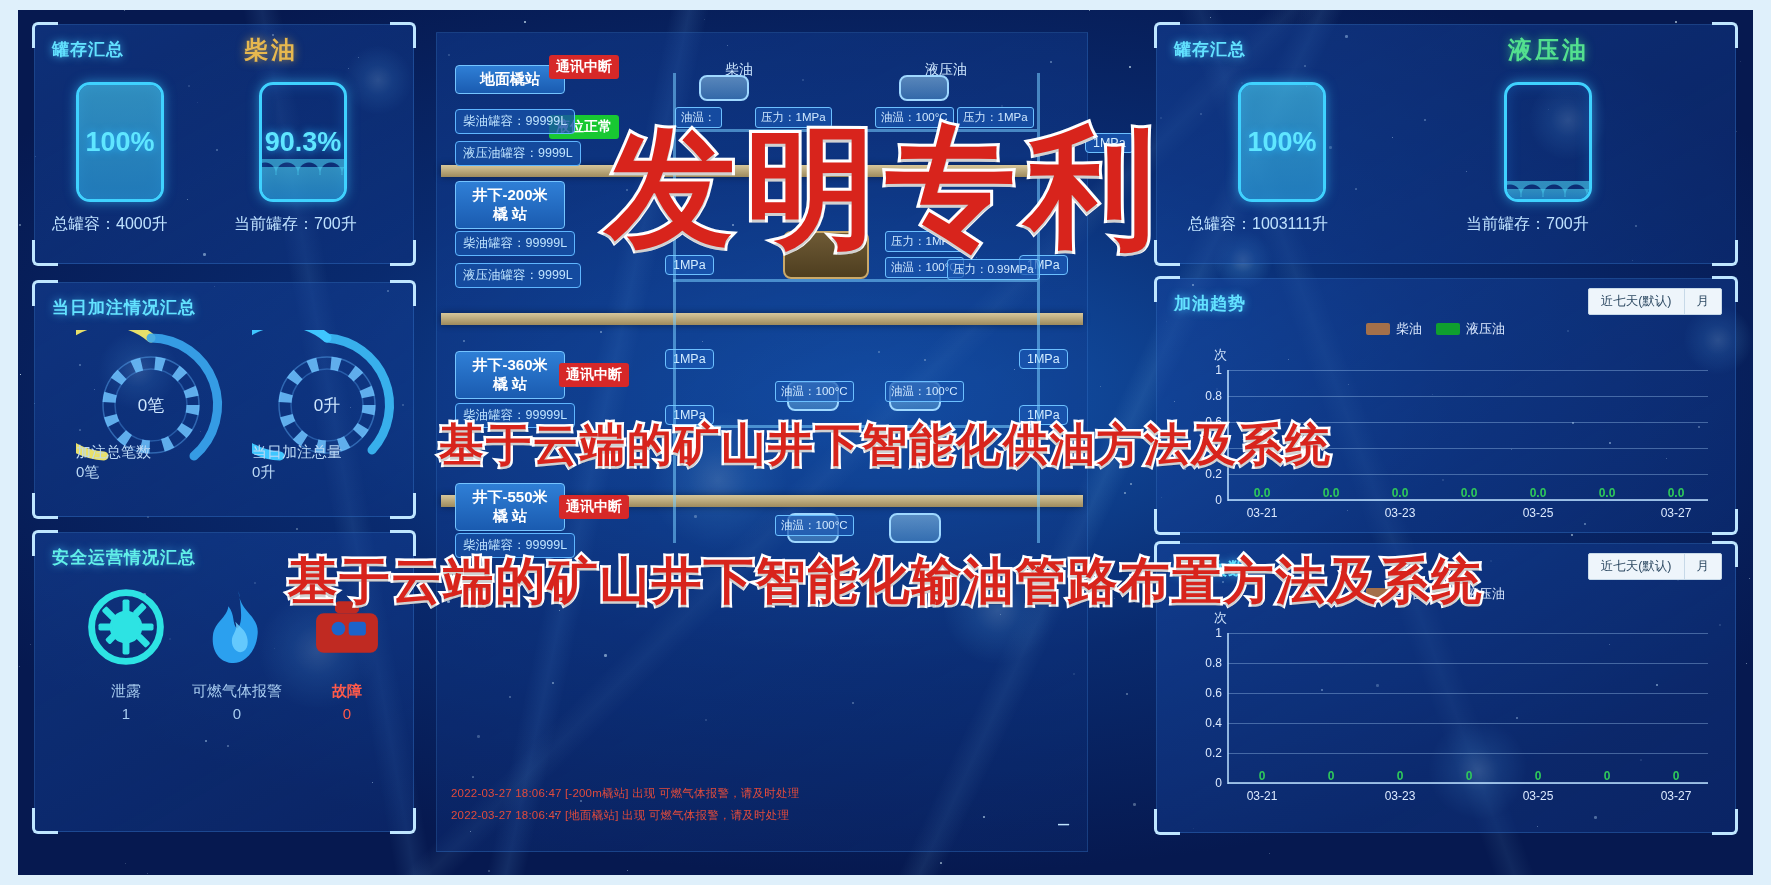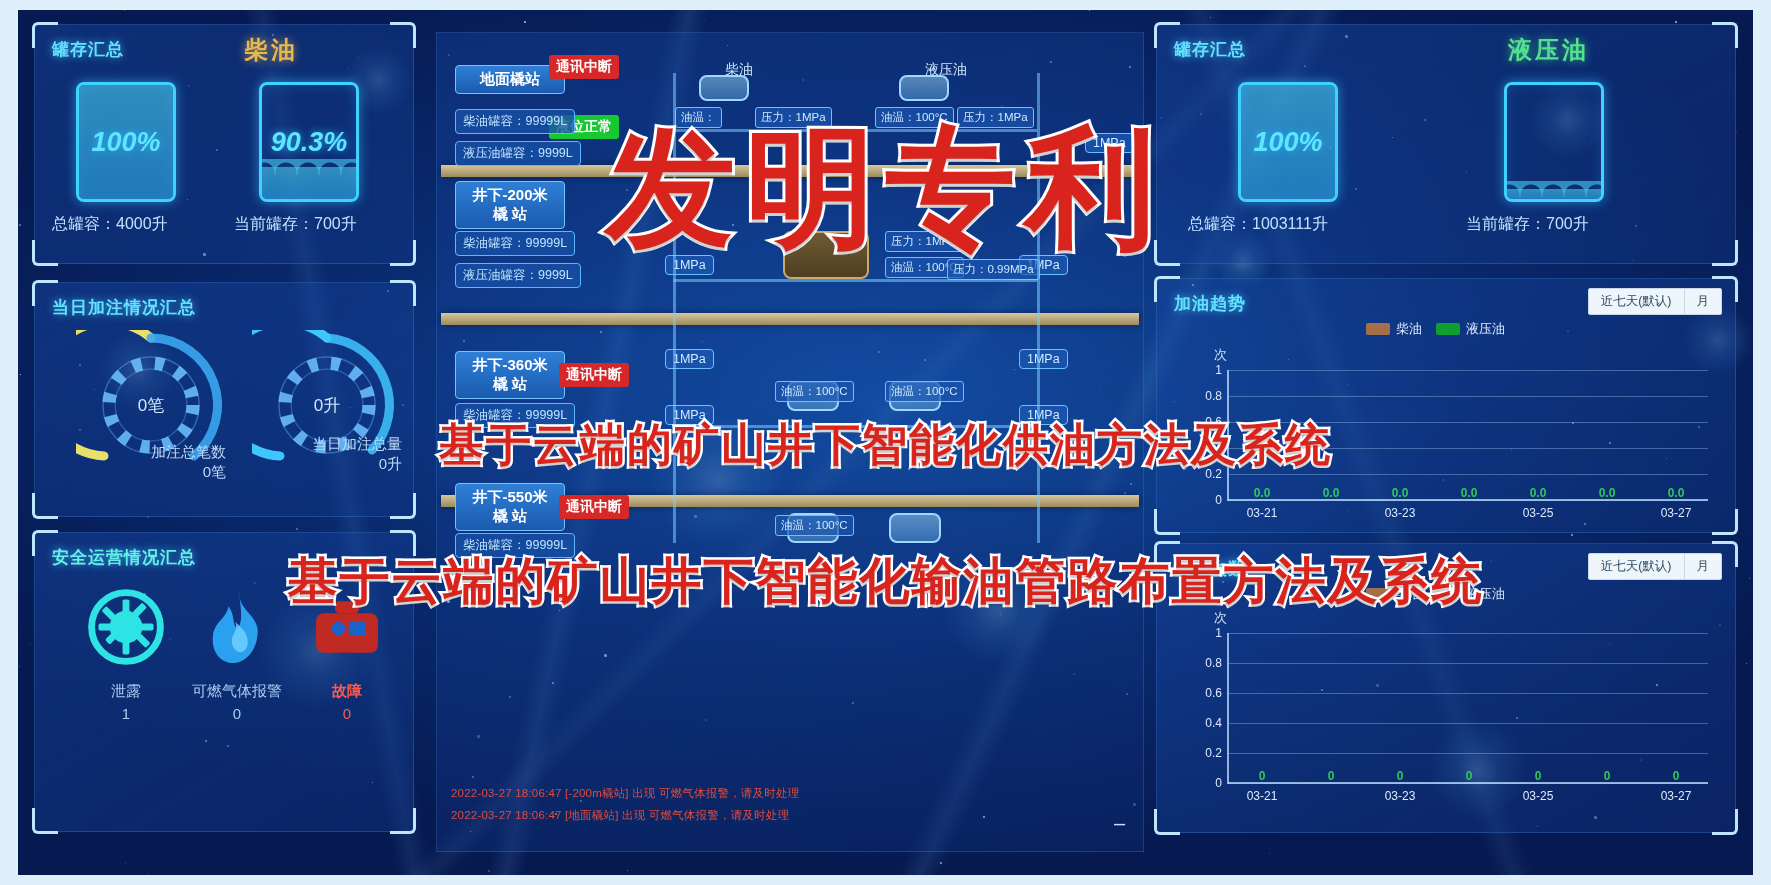--- a/index.html
+++ b/index.html
@@ -46,47 +46,47 @@
     position:absolute; left:18px; top:14px; font-size:17px; font-weight:bold;
     color:#63e2ff; letter-spacing:1px; text-shadow:0 0 8px rgba(70,200,255,.8);
   }
   .panel-title.teal { color:#62f0e8; }
 
   
   .tank-type { position:absolute; top:10px; font-size:24px; font-weight:bold; letter-spacing:3px; }
   .tank-type.diesel { color:#e7b84f; text-shadow:0 0 10px rgba(230,180,70,.7); }
   .tank-type.hyd    { color:#53e08f; text-shadow:0 0 10px rgba(70,230,140,.7); }
 
-  .tank { position:absolute; width:100px; height:120px; border:3px solid #3fd2ff; border-radius:8px;
-          box-shadow:0 0 12px rgba(60,200,255,.55), inset 0 0 14px rgba(40,160,255,.25); overflow:hidden;font-style:italic; }
+  .tank { position:absolute; width:88px; height:120px; border:3px solid #3fd2ff; border-radius:14px;
+          box-shadow:0 0 12px rgba(60,200,255,.55), inset 0 0 14px rgba(40,160,255,.25); overflow:hidden; }
   .tank .fill { position:absolute; left:0; right:0; bottom:0;
           background:linear-gradient(180deg, rgba(70,200,235,.62), rgba(40,150,210,.72)); }
   .tank .wave { position:absolute; left:-10%; width:120%; height:16px;
           background:radial-gradient(circle 11px at 11px 14px, transparent 10px, rgba(70,200,235,.62) 11px);
           background-size:22px 16px; }
   .tank .pct { position:absolute; inset:0; display:flex; align-items:center; justify-content:center;
           font-size:27px; font-weight:bold; color:#5fe6ff; text-shadow:0 0 9px rgba(40,180,255,.9); z-index:3; }
   .tank-cap { position:absolute; font-size:16px; color:#bfe2ff; white-space:nowrap; }
 
   
   .dial { position:absolute; width:150px; height:150px; }
   .dial svg { position:absolute; inset:0; }
   .dial .val { position:absolute; inset:0; display:flex; align-items:center; justify-content:center;
                font-size:17px; color:#cfe8ff; }
-  .dial-cap { position:absolute; text-align:right; font-size:15px; color:#bcd9f5; line-height:1.35; white-space:nowrap; }
+  .dial-cap { position:absolute; text-align:left; font-size:15px; color:#bcd9f5; line-height:1.35; white-space:nowrap; }
 
   
   .safe-item { position:absolute; text-align:center; }
   .safe-label { font-size:15px; color:#a9cdf0; margin-top:8px; }
   .safe-num { font-size:15px; color:#a9cdf0; margin-top:4px; }
   .safe-num.warn { color:#ff5a4a; }
   .safe-label.warn { color:#ff5a4a;font-weight:bold; }
 
   
-  .center { position:absolute; left:418px; top:22px; width:708px; height:820px;
+  .center { position:absolute; left:418px; top:22px; width:652px; height:820px;
             background:linear-gradient(150deg, rgba(20,68,158,.42), rgba(14,48,122,.30));
             border:1px solid rgba(90,175,255,.18); }
   .hbar { position:absolute; height:12px; left:4px; right:4px;
           background:linear-gradient(180deg,#d7c79a,#9d8a5d); box-shadow:0 0 7px rgba(0,0,0,.4); }
   .pipe { position:absolute; background:rgba(120,205,255,.55); }
   .pipe.v { width:3px; }
   .pipe.h { height:3px; }
   .station-name { position:absolute; background:linear-gradient(180deg,#2f7fd6,#1a5bb0);
      border:1px solid #74c4ff; border-radius:4px; color:#ffffff; font-size:15px; font-weight:bold;
      padding:4px 8px; text-align:center; white-space:nowrap; line-height:1.25; }
@@ -368,21 +368,21 @@
     <div class="dial" style="left:218px;top:48px;">
       <svg viewBox="0 0 150 150">
         <circle cx="75" cy="75" r="48" fill="none" stroke="rgba(90,170,245,.45)" stroke-width="1.5"></circle>
         <circle cx="75" cy="75" r="36" fill="none" stroke="rgba(90,170,245,.35)" stroke-width="1.5"></circle>
         <circle cx="75" cy="75" r="42" fill="none" stroke="rgba(110,195,255,.85)" stroke-width="13" stroke-dasharray="9 13.4"></circle>
         <path d="M 75 8 A 67 67 0 1 0 28 126" fill="none" stroke="#3fc6ff" stroke-width="9" stroke-linecap="round"></path>
         <path d="M 75 8 A 67 67 0 0 1 120 120" fill="none" stroke="#3fc6ff" stroke-width="9" stroke-linecap="round" opacity=".85"></path>
       </svg>
       <div class="val">0升</div>
     </div>
-    <div class="dial-cap" style="left:218px;top:152px;width:150px;">
+    <div class="dial-cap" style="left:218px;top:160px;width:150px;">
       <span>当日加注总量</span><br>
       <span>0升</span>
     </div>
   </div>
 
   <div class="panel" style="left:16px;top:522px;width:380px;height:300px;">
     <div class="panel-bg"></div>
     <div class="corner c-tl"></div>
     <div class="corner c-tr"></div>
     <div class="corner c-bl"></div>

